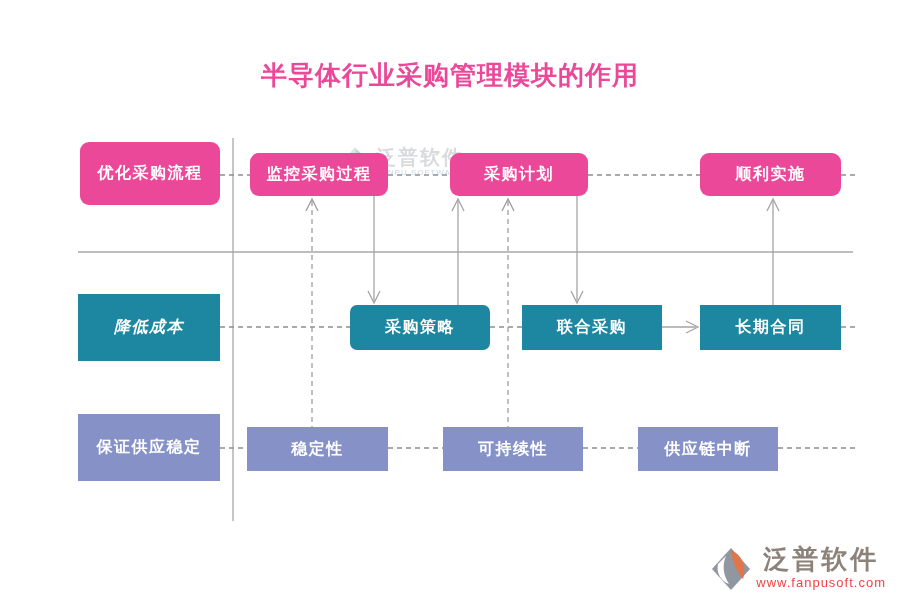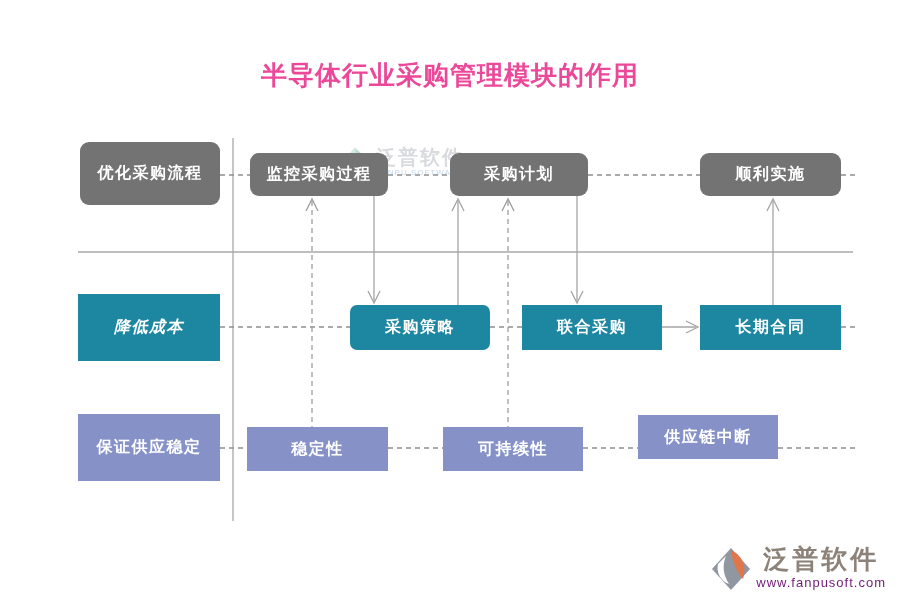--- a/index.html
+++ b/index.html
@@ -12,56 +12,56 @@
     position:absolute;left:0;top:58px;width:900px;text-align:center;
     font-family:"Liberation Serif","DejaVu Serif",serif;
     font-size:26px;font-weight:600;color:#ec4899;letter-spacing:1px;
   }
   .lines{position:absolute;left:0;top:0;z-index:1;}
   .box{
     position:absolute;z-index:2;display:flex;align-items:center;justify-content:center;
     color:#ffffff;font-weight:bold;font-size:16px;letter-spacing:1.5px;text-align:center;
     box-sizing:border-box;
   }
-  .r1{background:#737373;border-radius:9px;}
+  .r1{background:#ec4899;border-radius:9px;}
   .r2{background:#1D86A0;}
   .r3{background:#8591C7;}
   
   .b11{left:80px;top:142px;width:140px;height:63px;}
   .b12{left:250px;top:153px;width:138px;height:43px;}
   .b13{left:450px;top:153px;width:138px;height:43px;}
   .b14{left:700px;top:153px;width:141px;height:43px;}
   
   .b21{left:78px;top:294px;width:142px;height:67px;font-style:italic;}
   .b22{left:350px;top:305px;width:140px;height:45px;border-radius:7px;}
   .b23{left:522px;top:305px;width:140px;height:45px;}
   .b24{left:700px;top:305px;width:141px;height:45px;}
   
   .b31{left:78px;top:414px;width:142px;height:67px;}
   .b32{left:247px;top:427px;width:141px;height:44px;}
   .b33{left:443px;top:427px;width:140px;height:44px;}
-  .b34{left:638px;top:415px;width:140px;height:44px;}
+  .b34{left:638px;top:427px;width:140px;height:44px;}
 
   .watermark{
     position:absolute;left:338px;top:146px;z-index:1;display:flex;align-items:flex-start;
     opacity:0.55;pointer-events:none;
   }
   .watermark .wm-text{margin-left:4px;}
   .watermark .wm-cn{font-size:20px;font-weight:bold;color:#b9bcc4;letter-spacing:2px;line-height:22px;}
   .watermark .wm-en{font-size:8px;color:#8fb6d8;letter-spacing:1px;}
 
   .footer-logo{
     position:absolute;right:14px;bottom:8px;z-index:3;display:flex;align-items:flex-start;
   }
   .footer-text{display:flex;flex-direction:column;align-items:center;margin-left:4px;}
   .footer-brand{
     font-size:26px;font-weight:bold;color:#8d8279;letter-spacing:3px;line-height:28px;
     font-family:"Liberation Serif","DejaVu Serif",serif;
   }
-  .footer-url{font-size:13px;color:#701a75;letter-spacing:1px;margin-top:1px;}
+  .footer-url{font-size:13px;color:#ef4444;letter-spacing:1px;margin-top:1px;}
 </style>
 </head>
 <body>
 
 <div class="stage">
 
   <div class="title">半导体行业采购管理模块的作用</div>
 
   <svg class="lines" width="900" height="600" viewBox="0 0 900 600">
 

